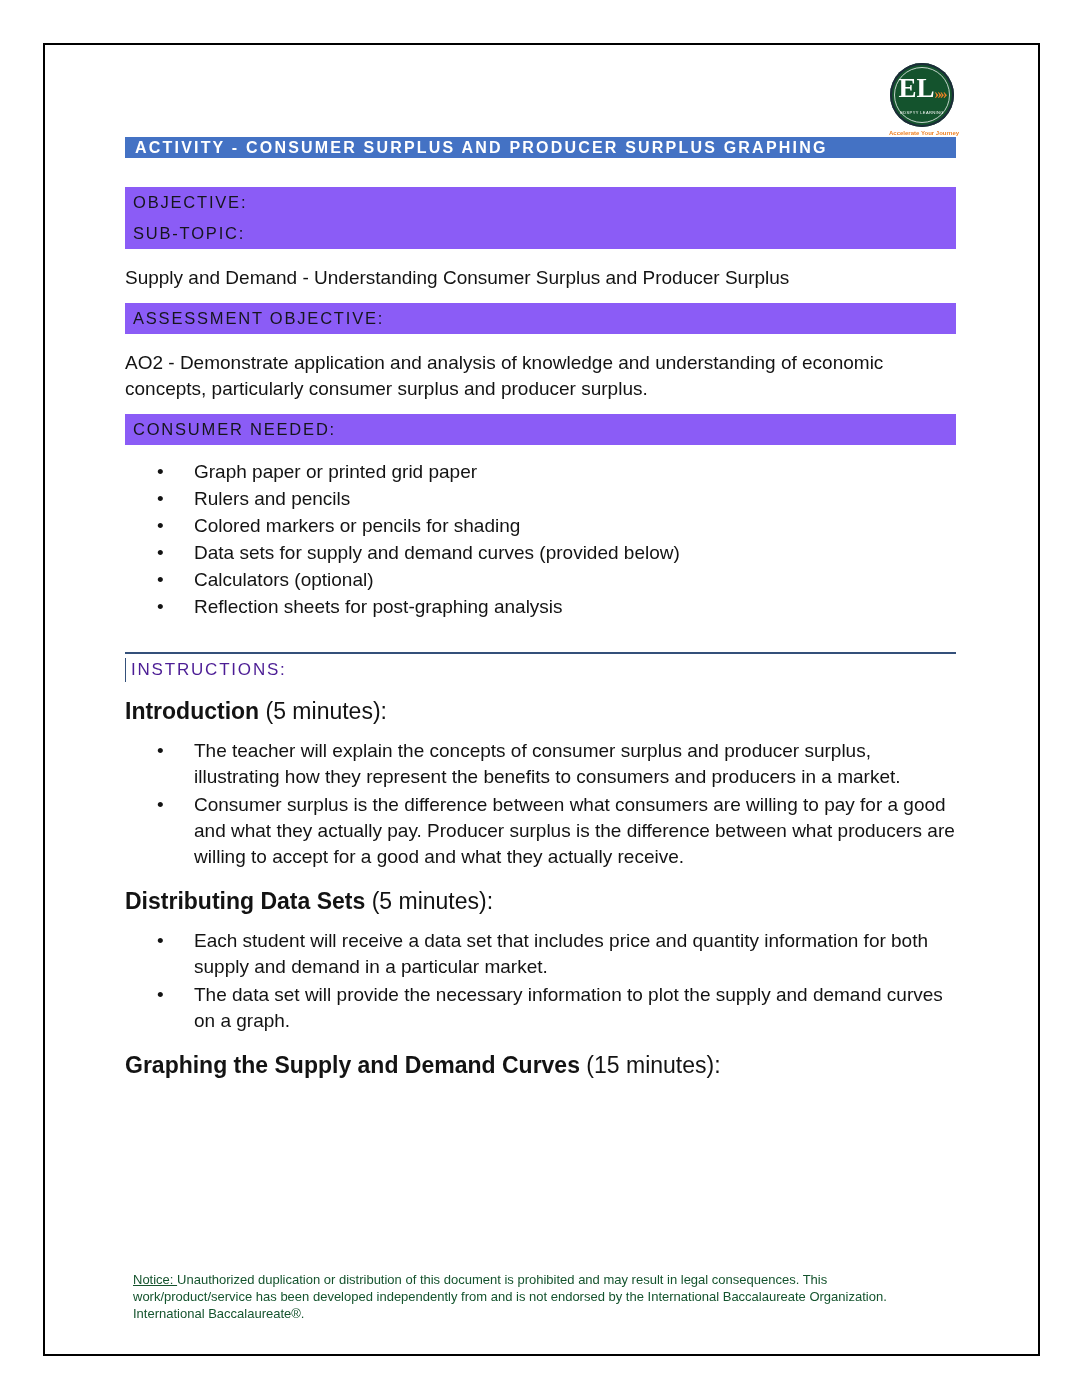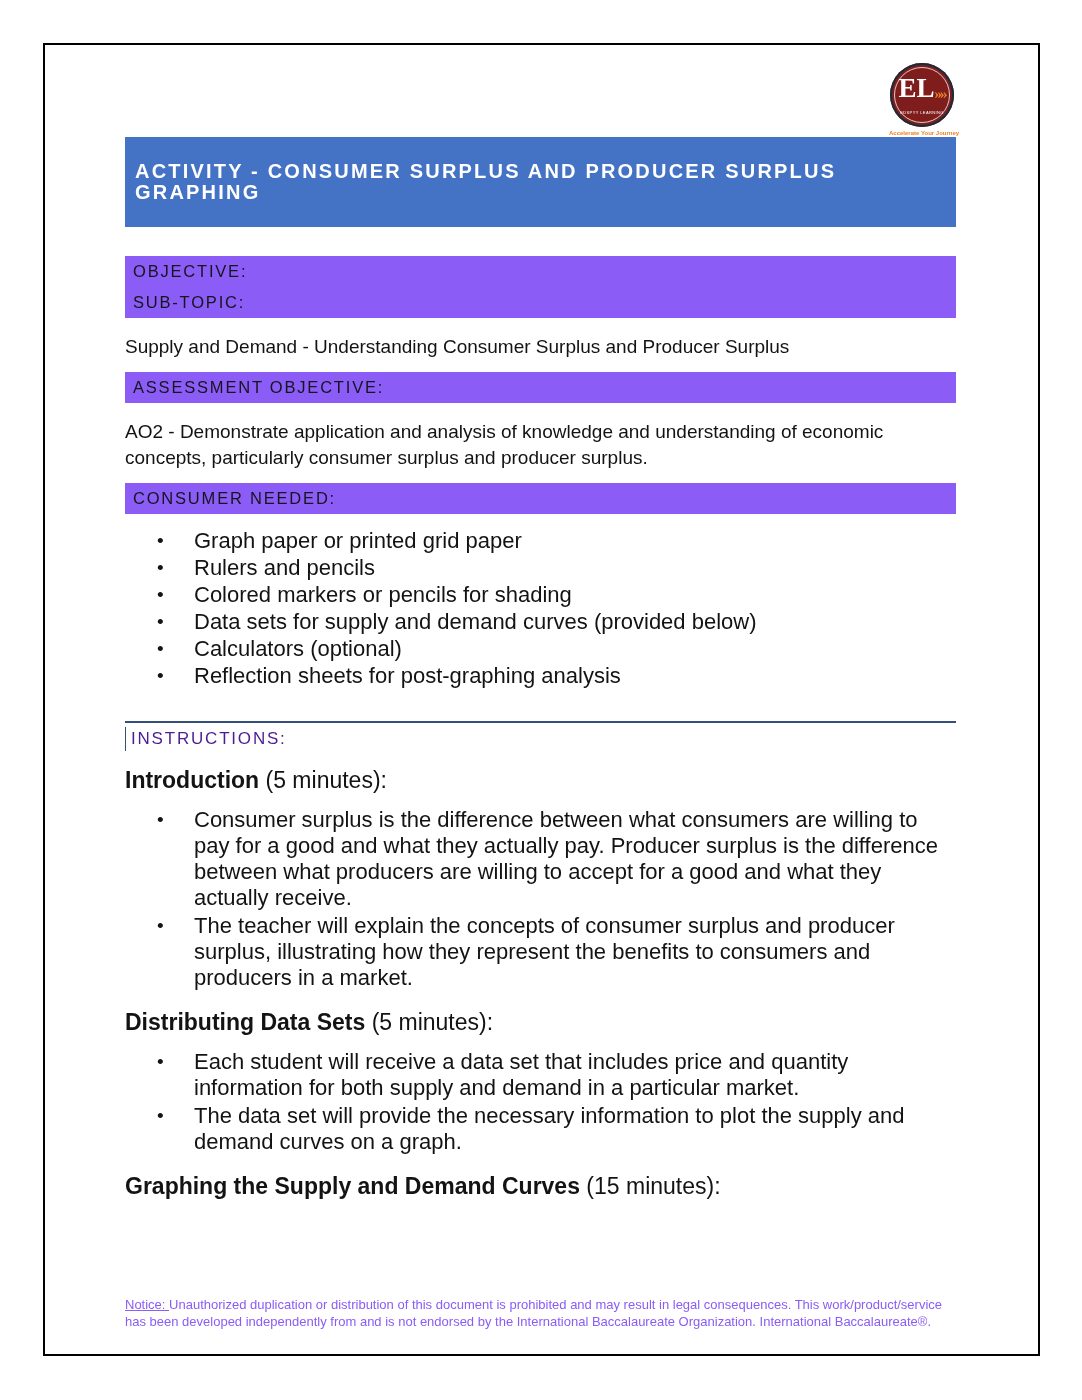--- a/index.html
+++ b/index.html
@@ -21,21 +21,21 @@
   .logo {
     position: absolute;
     top: 18px; right: 83px;
     width: 66px;
     text-align: center;
   }
   .logo-circle {
     width: 64px; height: 64px;
     margin: 0 auto;
     border-radius: 50%;
-    background: #7f1d1d;
+    background: #14532d;
     position: relative;
     box-shadow: inset 0 0 0 2px #1c2b39;
   }
   .logo-ring {
     position: absolute; inset: 4px;
     border: 1px solid rgba(255,255,255,0.75);
     border-radius: 50%;
   }
   .logo-el {
     position: absolute; top: 12px; left: 0; right: 0;
@@ -67,24 +67,24 @@
     font-weight: bold;
     white-space: nowrap;
   }
   
   .banner {
     margin-top: 92px;
     margin-bottom: 29px;
     background: #4472c4;
     color: #ffffff;
     font-weight: bold;
-    font-size: 20px;
+    font-size: 16px;
     line-height: 21px;
     letter-spacing: 2.2px;
-    padding: 24px 10px;
+    padding: 0 10px;
   }
   
   .bar {
     background: #8b5cf6;
     color: #15151c;
     font-size: 16.5px;
     letter-spacing: 1.8px;
     padding: 5px 8px 6px;
     line-height: 20px;
   }
@@ -92,21 +92,21 @@
   .body {
     margin: 16px 0 12px;
     font-size: 19px;
     line-height: 26px;
     color: #131313;
   }
   ul.bullets {
     list-style: none;
     margin: 14px 0 18px;
     padding: 0 0 0 32px;
-    font-size: 22px;
+    font-size: 19px;
     line-height: 26px;
     color: #131313;
   }
   ul.bullets li {
     position: relative;
     padding-left: 37px;
     margin: 0 0 2px 0;
   }
   ul.bullets li::before {
     content: "\2022";
@@ -138,22 +138,22 @@
     color: #131313;
   }
   .step-title { font-weight: bold; }
   
   .footer {
     position: absolute;
     left: 80px; right: 82px;
     bottom: 24px;
     font-size: 13px;
     line-height: 17px;
-    color: #8b5cf6;
-    margin: 0;
+    color: #14532d;
+    margin: 8px;
   }
   .notice-label { text-decoration: underline; }
 </style>
 </head>
 <body>
 
 <div class="page">
 
   <div class="logo">
     <div class="logo-circle">
@@ -183,22 +183,22 @@
     <li>Calculators (optional)</li>
     <li>Reflection sheets for post-graphing analysis</li>
   </ul>
 
   <div class="instructions-heading">
     <span class="ih-inner">INSTRUCTIONS:</span>
   </div>
 
   <p class="step"><span class="step-title">Introduction</span><span> (5 minutes):</span></p>
   <ul class="bullets">
+    <li>The teacher will explain the concepts of consumer surplus and producer surplus, illustrating how they represent the benefits to consumers and producers in a market.</li>
     <li>Consumer surplus is the difference between what consumers are willing to pay for a good and what they actually pay. Producer surplus is the difference between what producers are willing to accept for a good and what they actually receive.</li>
-    <li>The teacher will explain the concepts of consumer surplus and producer surplus, illustrating how they represent the benefits to consumers and producers in a market.</li>
   </ul>
 
   <p class="step"><span class="step-title">Distributing Data Sets</span><span> (5 minutes):</span></p>
   <ul class="bullets">
     <li>Each student will receive a data set that includes price and quantity information for both supply and demand in a particular market.</li>
     <li>The data set will provide the necessary information to plot the supply and demand curves on a graph.</li>
   </ul>
 
   <p class="step"><span class="step-title">Graphing the Supply and Demand Curves</span><span> (15 minutes):</span></p>
 

